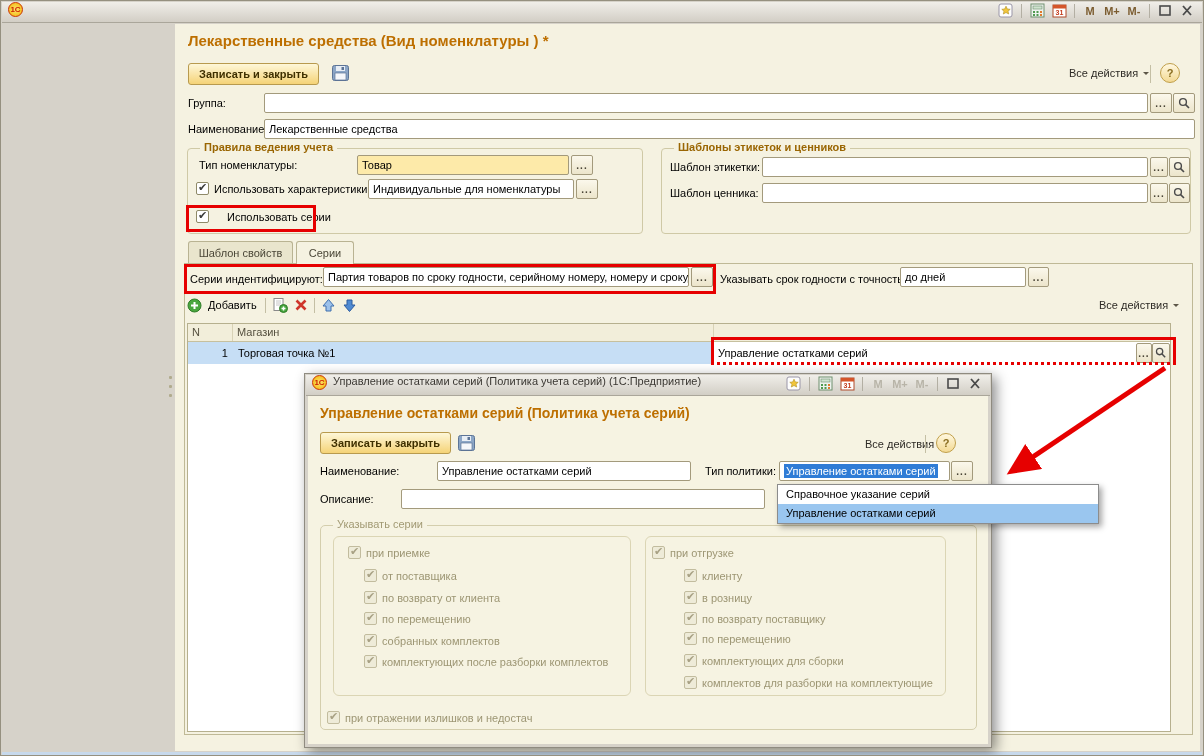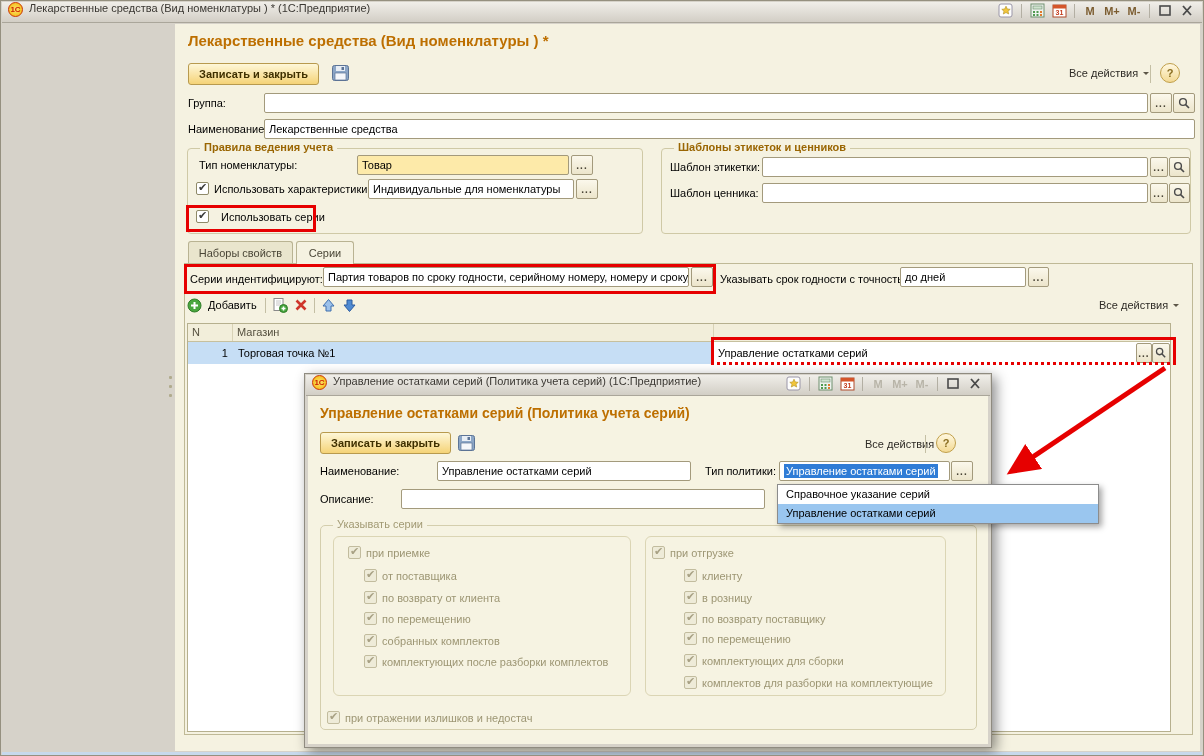--- a/index.html
+++ b/index.html
@@ -126,21 +126,21 @@
   #m-name-input  { left:263px; top:118px; width:931px; }
   #fs1 { left:186px; top:147px; width:456px; height:86px; }
   .fs1-type-label  { left:11px; top:10px; }
   .fs1-type-input  { position:absolute; left:169px; top:6px; width:212px; background:#fdeaa9; }
   .fs1-type-dots   { position:absolute; left:383px; top:6px; }
   .fs1-cb1       { left:8px; top:33px; }
   .fs1-cb1-label { left:26px; top:34px; }
   .fs1-chars-input { position:absolute; left:180px; top:30px; width:206px; }
   .fs1-chars-dots  { position:absolute; left:388px; top:30px; }
   .fs1-cb2       { left:8px; top:61px; }
-  .fs1-cb2-label { left:33px; top:62px; }
+  .fs1-cb2-label { left:39px; top:62px; }
   #fs2 { left:660px; top:147px; width:530px; height:86px; }
   .fs2-l1 { left:8px; top:12px; }
   .fs2-i1 { position:absolute; left:100px; top:8px; width:386px; }
   .fs2-d1 { position:absolute; left:488px; top:8px; width:18px; }
   .fs2-s1 { position:absolute; left:507px; top:8px; width:21px; }
   .fs2-l2 { left:8px; top:38px; }
   .fs2-i2 { position:absolute; left:100px; top:34px; width:386px; }
   .fs2-d2 { position:absolute; left:488px; top:34px; width:18px; }
   .fs2-s2 { position:absolute; left:507px; top:34px; width:21px; }
   #rect1 { left:185px; top:204px; width:130px; height:27px; }
@@ -174,21 +174,20 @@
   .surplus-cb    { left:6px; top:185px; }
   .surplus-label { position:absolute; left:24px; top:186px; }
 </style>
 </head>
 <body>
 
 <div class="screen">
 
   <div class="titlebar">
     <span class="logo">1С</span>
-    <span class="t-text">Лекарственные средства (Вид номенклатуры ) *  (1С:Предприятие)</span>
     <div class="tb-icons">
       <span class="tb-btn">
         <svg width="16" height="15" viewBox="0 0 16 15">
             <rect x="1" y="1" width="13" height="13" rx="2" fill="#fdfdfd" stroke="#9a96a8"></rect>
             <path d="M8 3.2 L9.3 6 L12.2 6.3 L10 8.2 L10.7 11 L8 9.5 L5.3 11 L6 8.2 L3.8 6.3 L6.7 6 Z" fill="#f2c53a" stroke="#b99a2e" stroke-width="0.7"></path>
           </svg>
       </span>
       <span class="tb-sep"></span>
       <span class="tb-btn">
         <svg width="15" height="15" viewBox="0 0 15 15">
@@ -291,21 +290,21 @@
     <div class="tinput fs2-i2"></div>
     <div class="dots-btn fs2-d2">...</div>
     <div class="search-btn fs2-s2">
       <svg width="13" height="13" viewBox="0 0 13 13">
           <circle cx="5" cy="5" r="3.4" fill="none" stroke="#4a4a4a" stroke-width="1.4"></circle>
           <path d="M7.6 7.6 L11 11" stroke="#4a4a4a" stroke-width="1.6"></path>
         </svg>
     </div>
   </div>
 
-  <div class="tab" id="tab1">Наборы свойств</div>
+  <div class="tab" id="tab1">Шаблон свойств</div>
   <div class="tab active" id="tab2">Серии</div>
   <div class="panel"></div>
 
   <span class="abs lbl" id="ident-label">Серии индентифицируют:</span>
   <div class="abs tinput" id="ident-input">Партия товаров по сроку годности, серийному номеру, номеру и срокуде</div>
   <div class="abs dots-btn" id="ident-dots">...</div>
   <span class="abs lbl" id="exp-label">Указывать срок годности с точностью:</span>
   <div class="abs tinput" id="exp-input">до дней</div>
   <div class="abs dots-btn" id="exp-dots">...</div>
 

